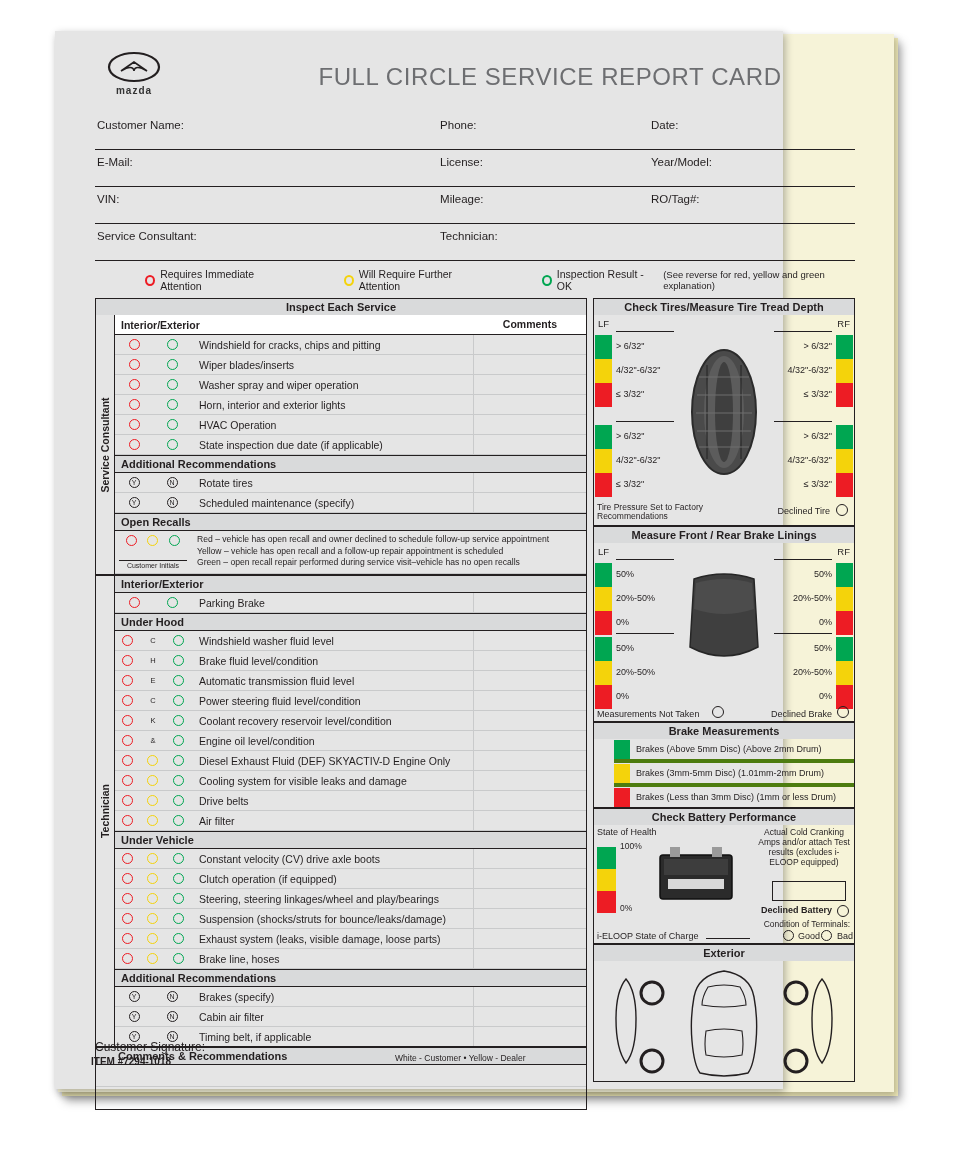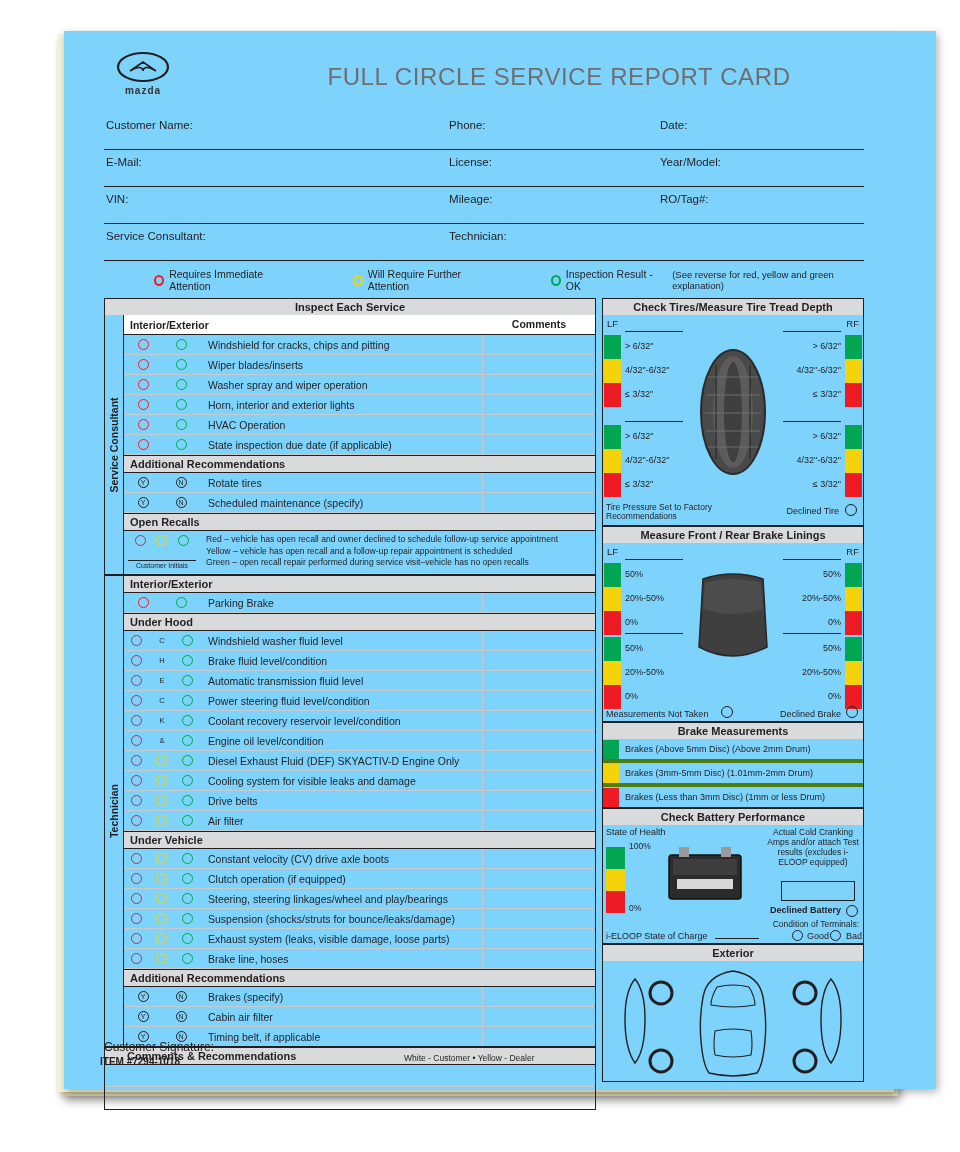--- a/index.html
+++ b/index.html
@@ -14,22 +14,22 @@
     position:absolute;left:62px;top:38px;width:836px;height:1058px;
     background:#efe9b8;
     box-shadow:3px 5px 9px rgba(0,0,0,.35);
   }
   .page-shadow2{
     position:absolute;left:58px;top:34px;width:836px;height:1058px;
     background:#f6f3d8;
     box-shadow:2px 4px 7px rgba(0,0,0,.25);
   }
   .card{
-    position:absolute;left:64px;top:31px;width:872px;height:1058px;
-    background:#7dd3fc;
+    position:absolute;left:55px;top:31px;width:728px;height:1058px;
+    background:#e5e5e5;
     box-shadow:2px 3px 8px rgba(0,0,0,.3);
     box-sizing:border-box;
   }
   .inner{position:absolute;left:40px;top:18px;width:760px;}
 
   
   .hdr{height:62px;position:relative;}
   .logo{position:absolute;left:4px;top:2px;width:70px;text-align:center;}
   .logo svg{display:block;margin:0 auto;}
   .logo .wordmark{font-size:10px;letter-spacing:1px;color:#333;margin-top:2px;font-weight:bold;}
@@ -102,21 +102,21 @@
   .recall{display:flex;border-bottom:1px solid #c9cacb;}
   .recall-left{width:76px;flex:0 0 76px;padding:4px 0 2px;text-align:center;}
   .recall-left .dots{display:flex;justify-content:space-around;padding:0 6px;}
   .recall-left .ci{font-size:7px;border-top:1px solid #231f20;margin:14px 4px 2px;padding-top:1px;}
   .recall-right{flex:1;font-size:8.6px;line-height:11.5px;padding:3px 4px 3px 6px;}
 
   .cmtbox{border:1px solid #231f20;border-top:none;height:44px;}
   .cmtbox .l{border-bottom:1px solid #c9cacb;height:21px;}
 
   
-  .rbox{border:1px solid #231f20;border-top:none;}
+  .rbox{border:1px solid #231f20;border-top:none;padding-left:20px;}
   .tire-area{position:relative;height:210px;}
   .corner{position:absolute;font-size:9.5px;}
   .grad{position:absolute;width:17px;}
   .gseg{height:24px;}
   .g-grn{background:#00a651;}
   .g-yel{background:#f4d30b;}
   .g-red{background:#ed1c24;}
   .gtxt{position:absolute;font-size:9px;}
   .uline{border-bottom:1px solid #231f20;position:absolute;}
 

